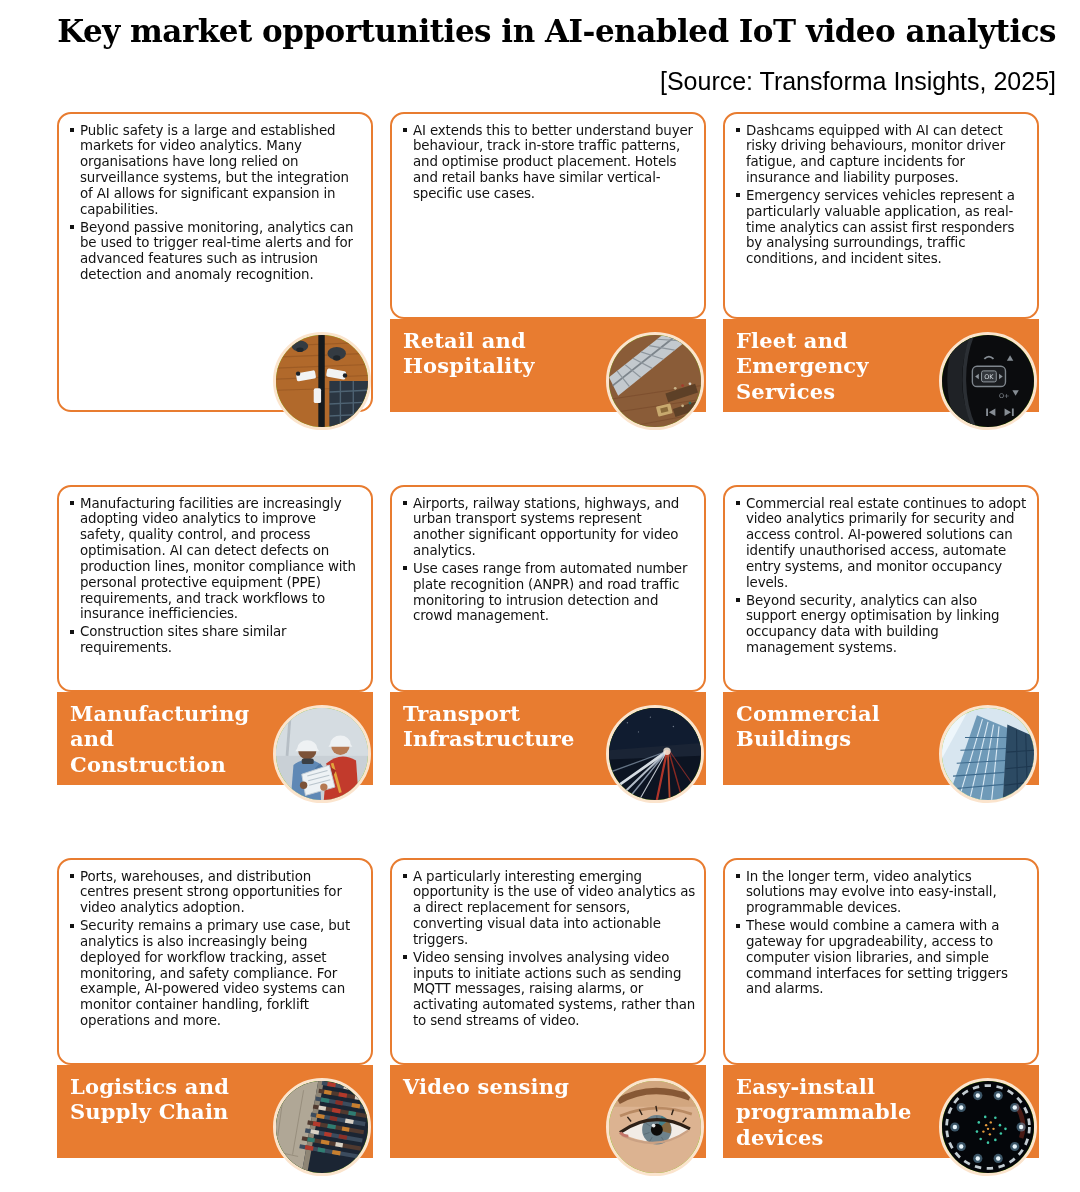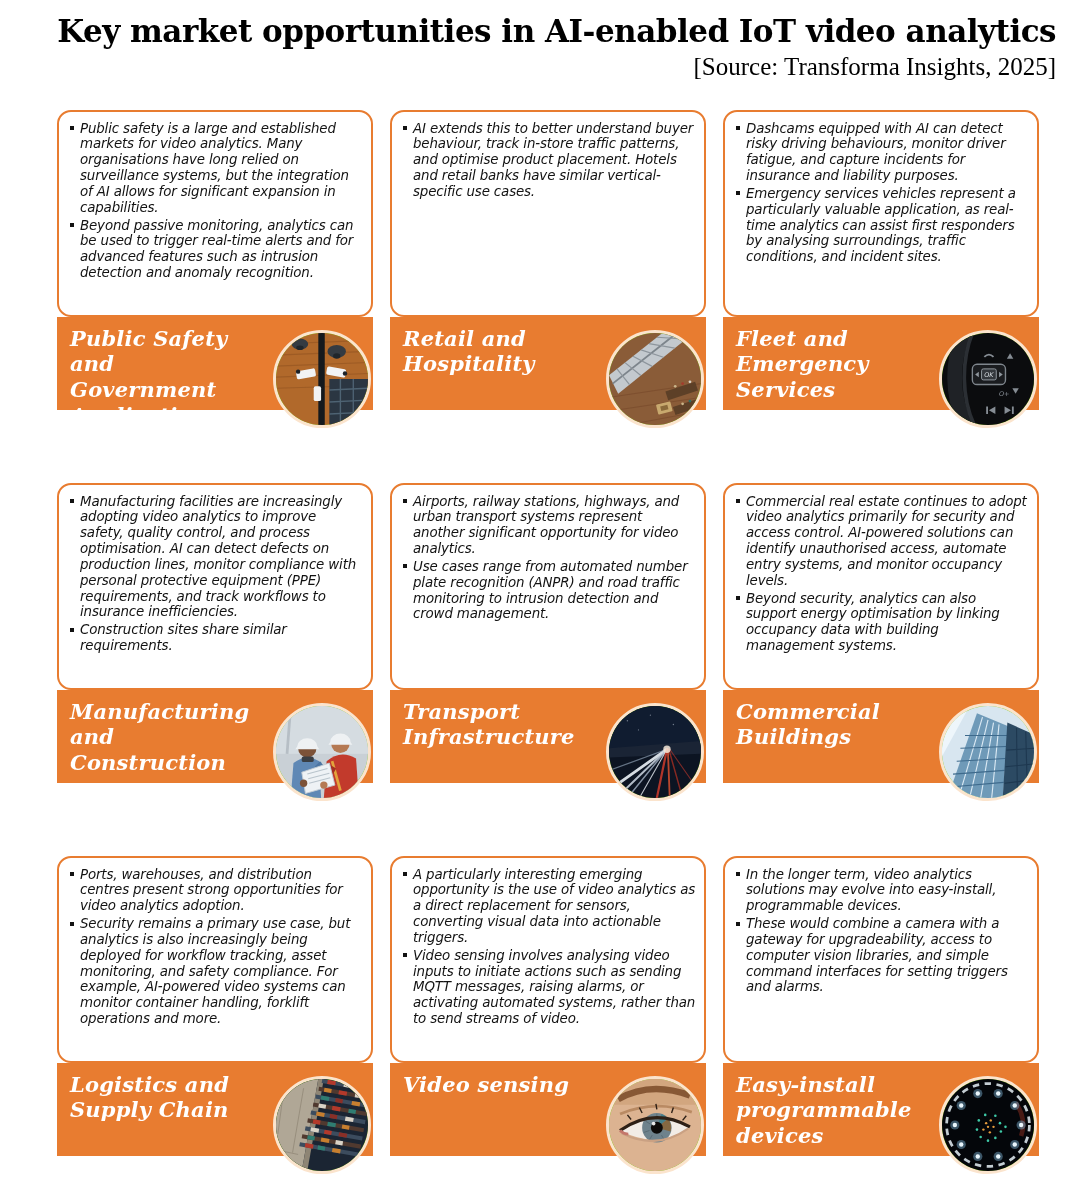--- a/index.html
+++ b/index.html
@@ -1,20 +1,20 @@
 <!DOCTYPE html>
 <html><head>
 <meta charset="utf-8">
 <style>
   html,body{margin:0;padding:0;background:#ffffff;}
   body{width:1080px;height:1192px;overflow:hidden;font-family:"DejaVu Sans",sans-serif;color:#111;}
   .header{padding:14px 24px 0 24px;text-align:right;}
   .page-title{font-family:"DejaVu Serif",serif;font-weight:bold;font-size:31px;line-height:1.15;letter-spacing:-0.5px;color:#000;margin:0;}
-  .page-source{font-family:Liberation Serif, serif;font-size:25px;line-height:1.2;color:#000;margin:2px 0 0 0;}
-  .grid{display:grid;grid-template-columns:316px 316px 316px;column-gap:17px;row-gap:73px;margin:28px 0 0 57px;font-style:italic;}
+  .page-source{font-family:Liberation Sans, sans-serif;font-size:25px;line-height:1.2;color:#000;margin:16px 0 0 0;}
+  .grid{display:grid;grid-template-columns:316px 316px 316px;column-gap:17px;row-gap:73px;margin:16px 0 0 57px;}
   .card{position:relative;width:316px;height:300px;display:flex;flex-direction:column;}
   .card-body{flex:1;background:#fff;border:2px solid #e87c30;border-radius:14px;padding:9px 8px 4px 11px;box-sizing:border-box;}
   .bullets{margin:0;padding:0;list-style:none;}
   .bullet{position:relative;padding-left:10px;margin:0 0 2px 0;font-size:13.4px;line-height:1.18;letter-spacing:-0.15px;color:#121212;}
   .bullet::before{content:"";position:absolute;left:0;top:5.5px;width:4px;height:4px;background:#121212;}
   .card-footer{height:93px;background:#e87c30;position:relative;}
   .footer-title{font-family:"DejaVu Serif",serif;font-weight:bold;color:#ffffff;font-size:21px;line-height:1.23;letter-spacing:0.2px;padding:9px 0 0 13px;white-space:pre-line;max-width:205px;}
   .circle{position:absolute;right:2px;bottom:-18px;width:92px;height:92px;border-radius:50%;border:3px solid #fbe4cd;overflow:hidden;background:#84cc16;z-index:2;}
   .circle svg{display:block;width:100%;height:100%;}
 </style>
@@ -26,25 +26,20 @@
   <div class="page-source">[Source: Transforma Insights, 2025]</div>
 </div>
 
 <div class="grid">
   <div class="card">
     <div class="card-body">
       <ul class="bullets">
           <li class="bullet">Public safety is a large and established markets for video analytics. Many organisations have long relied on surveillance systems, but the integration of AI allows for significant expansion in capabilities.</li>
           <li class="bullet">Beyond passive monitoring, analytics can be used to trigger real-time alerts and for advanced features such as intrusion detection and anomaly recognition.</li>
         </ul>
-    </div>
-    <div class="card-footer">
-      <div class="footer-title">Public Safety and
-Government
-Applications</div>
     </div>
     <div class="circle">
       <span><svg viewBox="0 0 100 100">
             <rect width="100" height="100" fill="#b1692b"></rect>
             <g stroke="#8e5120" stroke-width="1.2" opacity=".55">
               <line x1="0" y1="12" x2="100" y2="8"></line>
               <line x1="0" y1="24" x2="100" y2="20"></line>
               <line x1="0" y1="36" x2="100" y2="32"></line>
               <line x1="0" y1="48" x2="100" y2="44"></line>
               <line x1="0" y1="60" x2="100" y2="57"></line>

